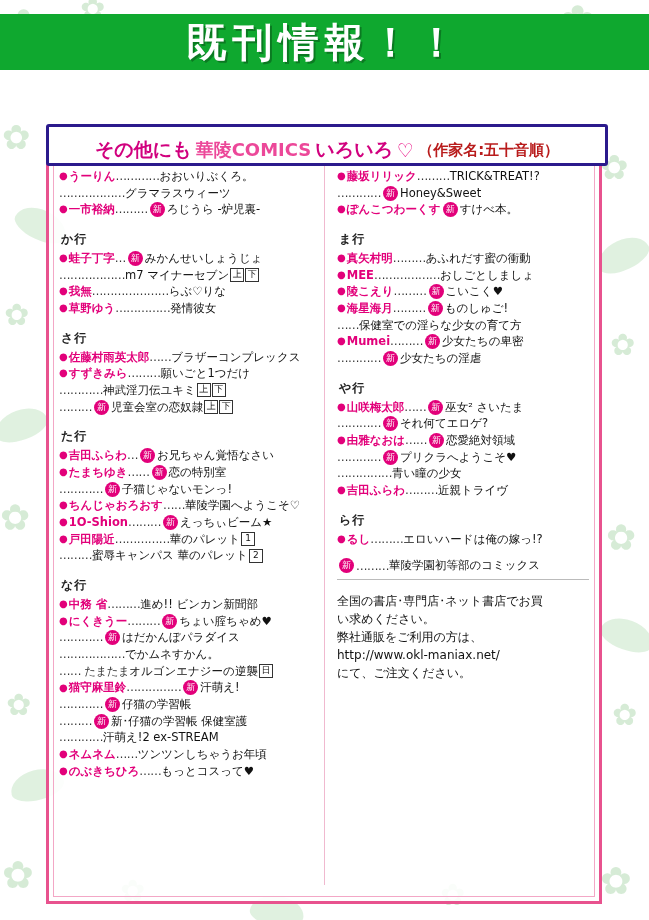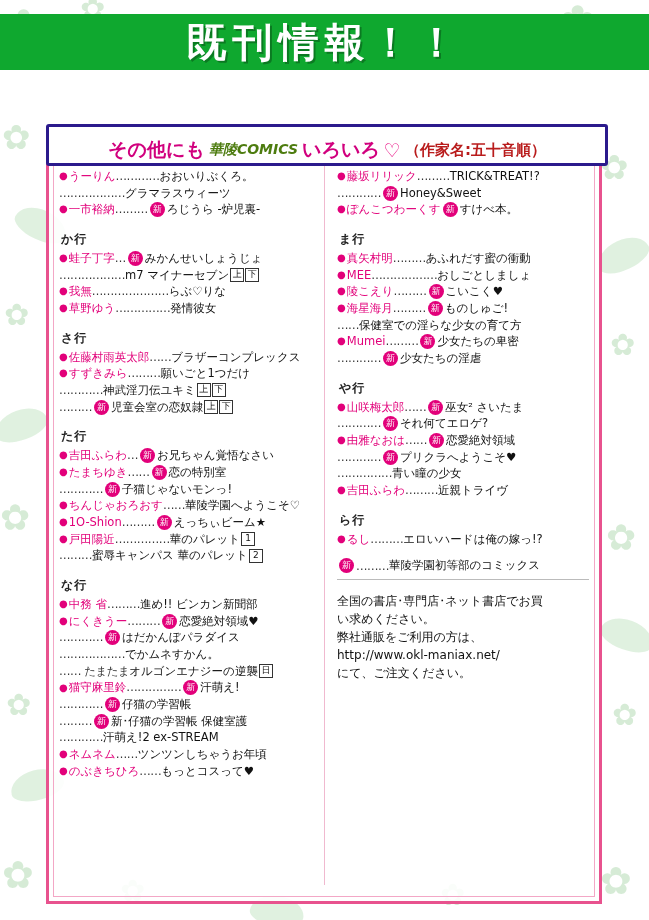--- a/index.html
+++ b/index.html
@@ -54,21 +54,21 @@
     display:flex;align-items:flex-end;justify-content:center;
     z-index:3;
     margin-top:40px;
   }
   .subtitle-inner{
     display:flex;align-items:center;gap:4px;
     font-size:19px;font-weight:bold;
     white-space:nowrap;
   }
   .sub-a{color:#d1007e;}
-  .sub-b{color:#4d7c0f;font-size:14px;font-style:italic;}
+  .sub-b{color:#ec4899;font-size:18px;}
   .sub-c{color:#d1007e;}
   .sub-heart{color:#e8007e;}
   .sub-paren{color:#b91c1c;font-size:15px;}
   
   .main-frame{
     position:absolute;left:46px;top:132px;width:556px;height:772px;
     border:3px solid #e8528e;
     background:rgba(255,255,255,0.88);
     box-sizing:border-box;
     z-index:2;
@@ -98,21 +98,21 @@
     letter-spacing:1px;
   }
   .entry{
     display:flex;align-items:center;
     font-size:11.5px;
     line-height:1.45;
     white-space:nowrap;
     overflow:hidden;
   }
   .bullet{color:#e2007a;margin-right:1px;font-size:10px;}
-  .author{color:#e2007a;font-weight:normal;}
+  .author{color:#e2007a;font-weight:bold;}
   .dots{color:#333;letter-spacing:-0.5px;flex:0 0 auto;}
   .title{color:#111;}
   .badge-new{
     display:inline-block;
     width:15px;height:15px;border-radius:50%;
     background:#e2007a;color:#fff;
     font-size:9px;line-height:15px;text-align:center;
     margin:0 2px;
     flex:0 0 auto;
   }
@@ -309,21 +309,21 @@
           <span class="bullet">●</span>
           <span class="author">中務 省</span>
           <span class="dots">………</span>
           <span class="title">進め!! ビンカン新聞部</span>
         </div>
         <div class="entry">
           <span class="bullet">●</span>
           <span class="author">にくきうー</span>
           <span class="dots">………</span>
           <span class="badge-new">新</span>
-          <span class="title">恋愛絶対領域♥</span>
+          <span class="title">ちょい腟ちゃめ♥</span>
         </div>
         <div class="entry">
           <span class="dots">…………</span>
           <span class="badge-new">新</span>
           <span class="title">はだかんぼパラダイス</span>
         </div>
         <div class="entry">
           <span class="dots">………………</span>
           <span class="title">でかムネすかん。</span>
         </div>

